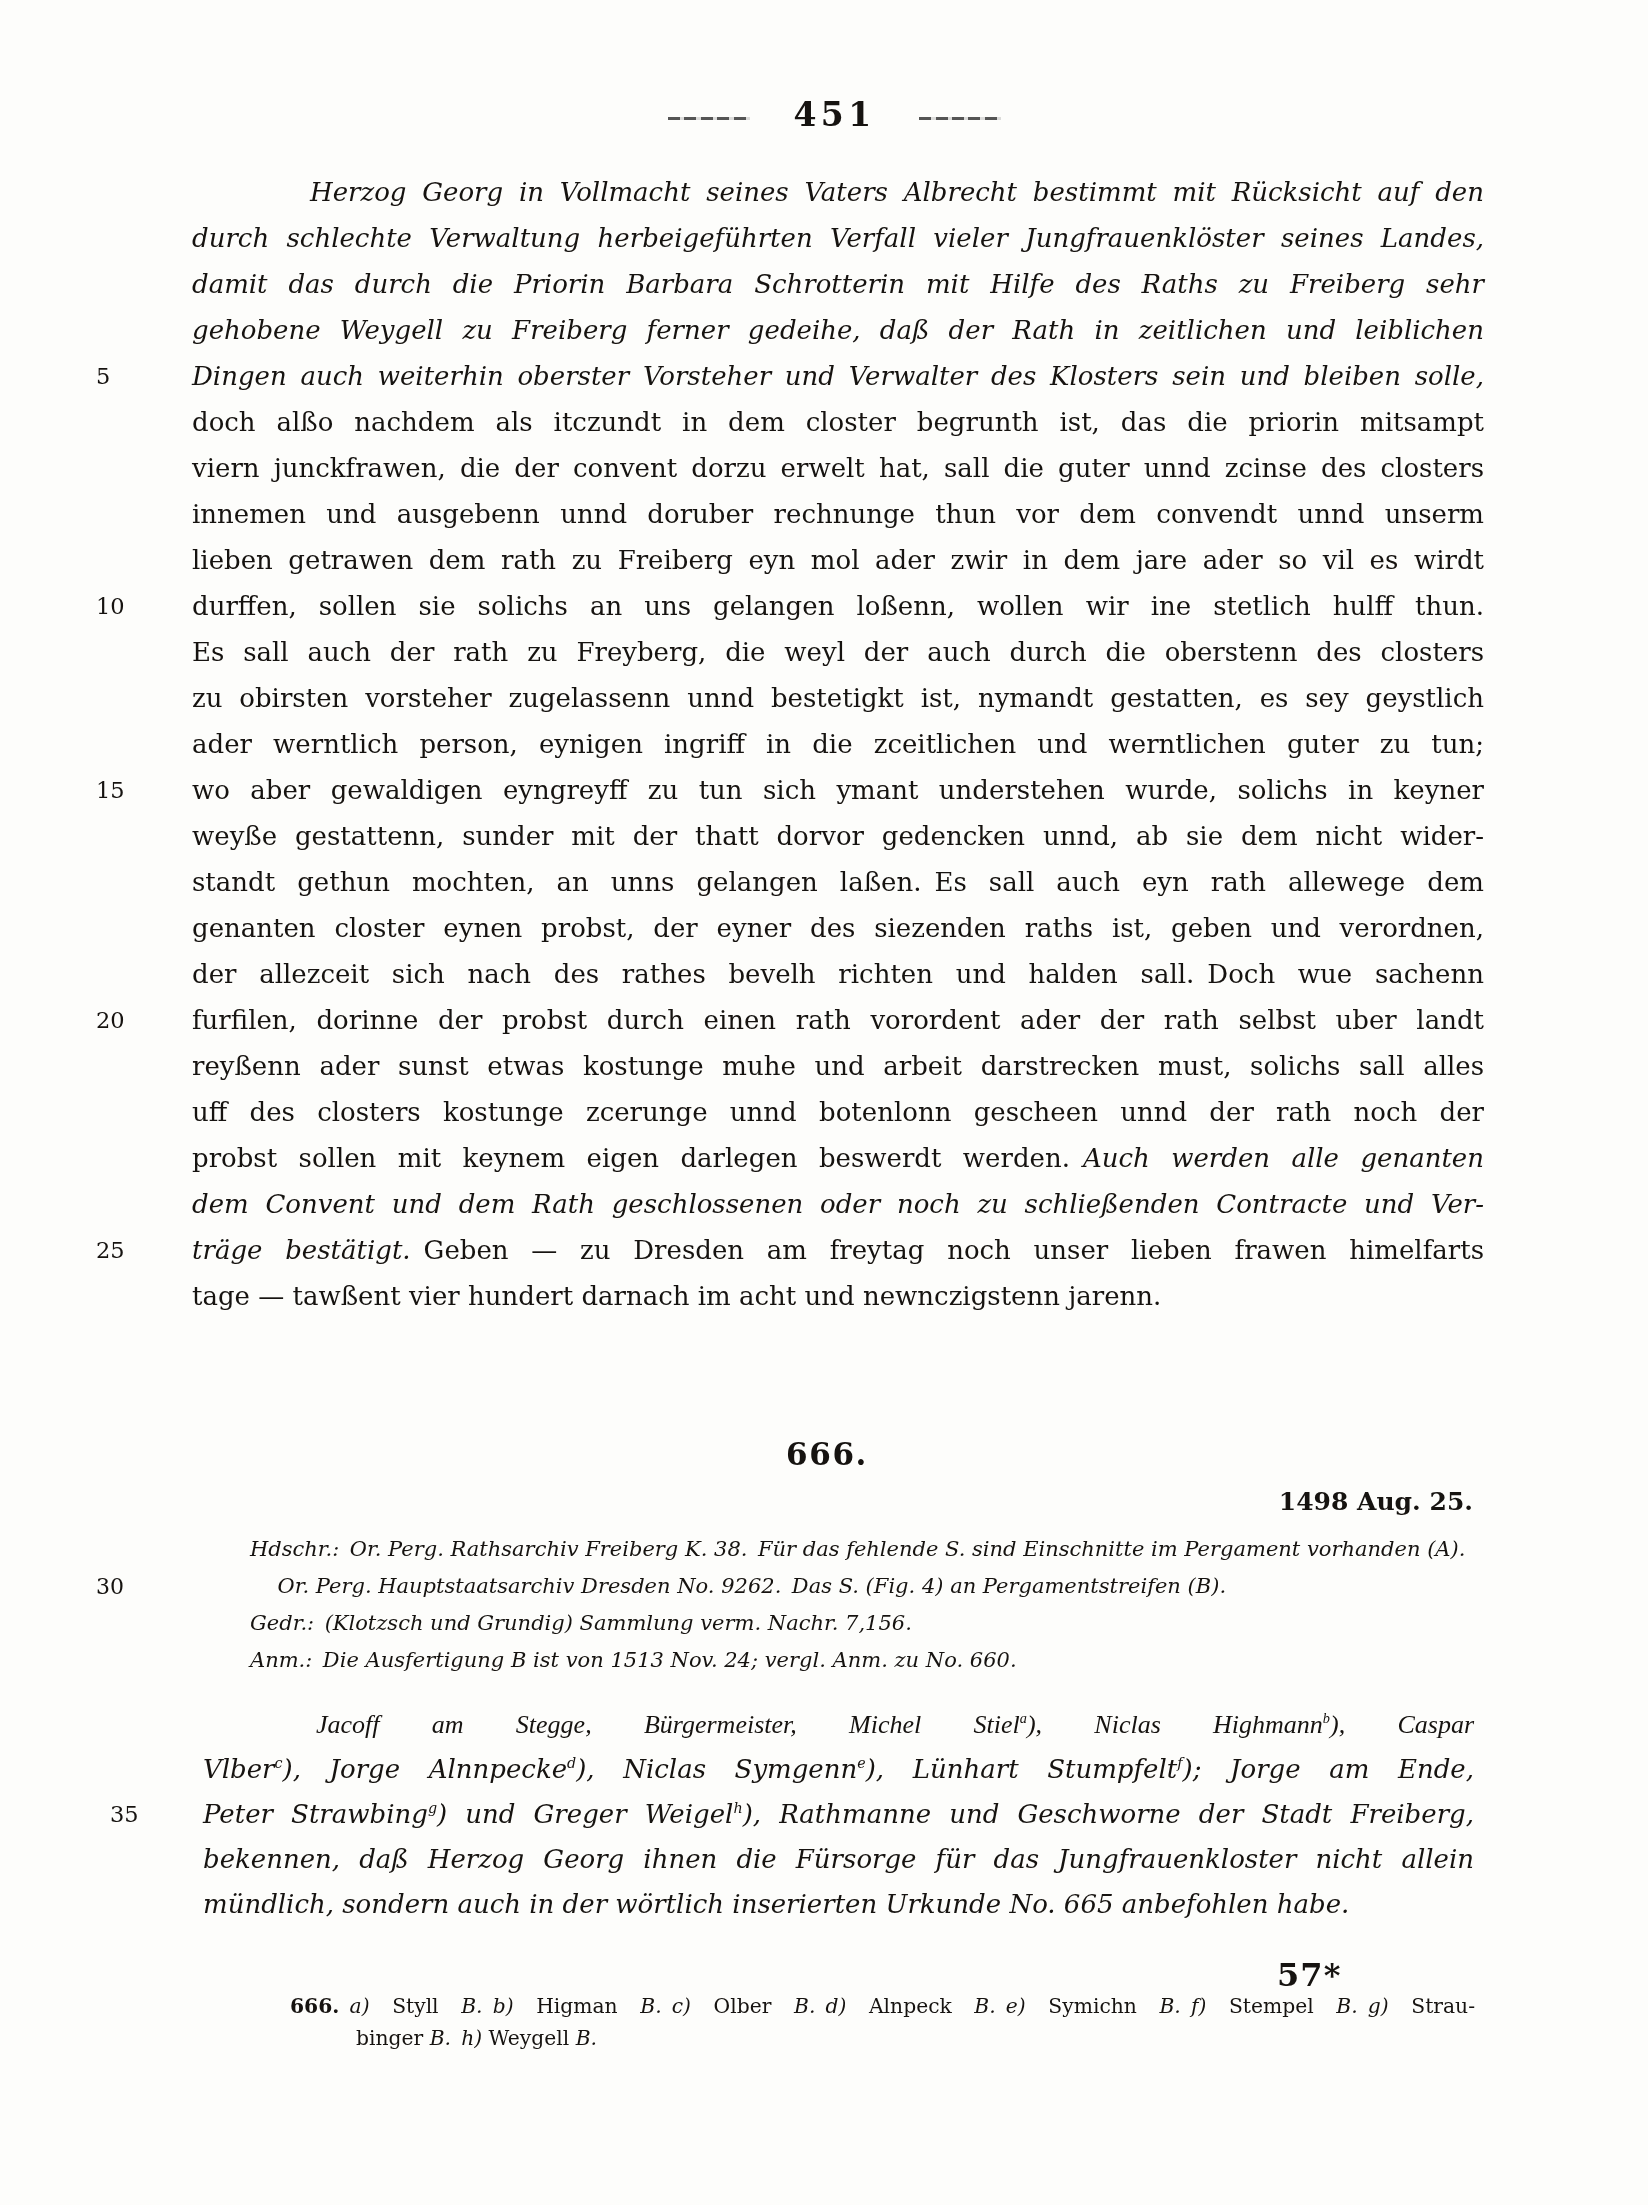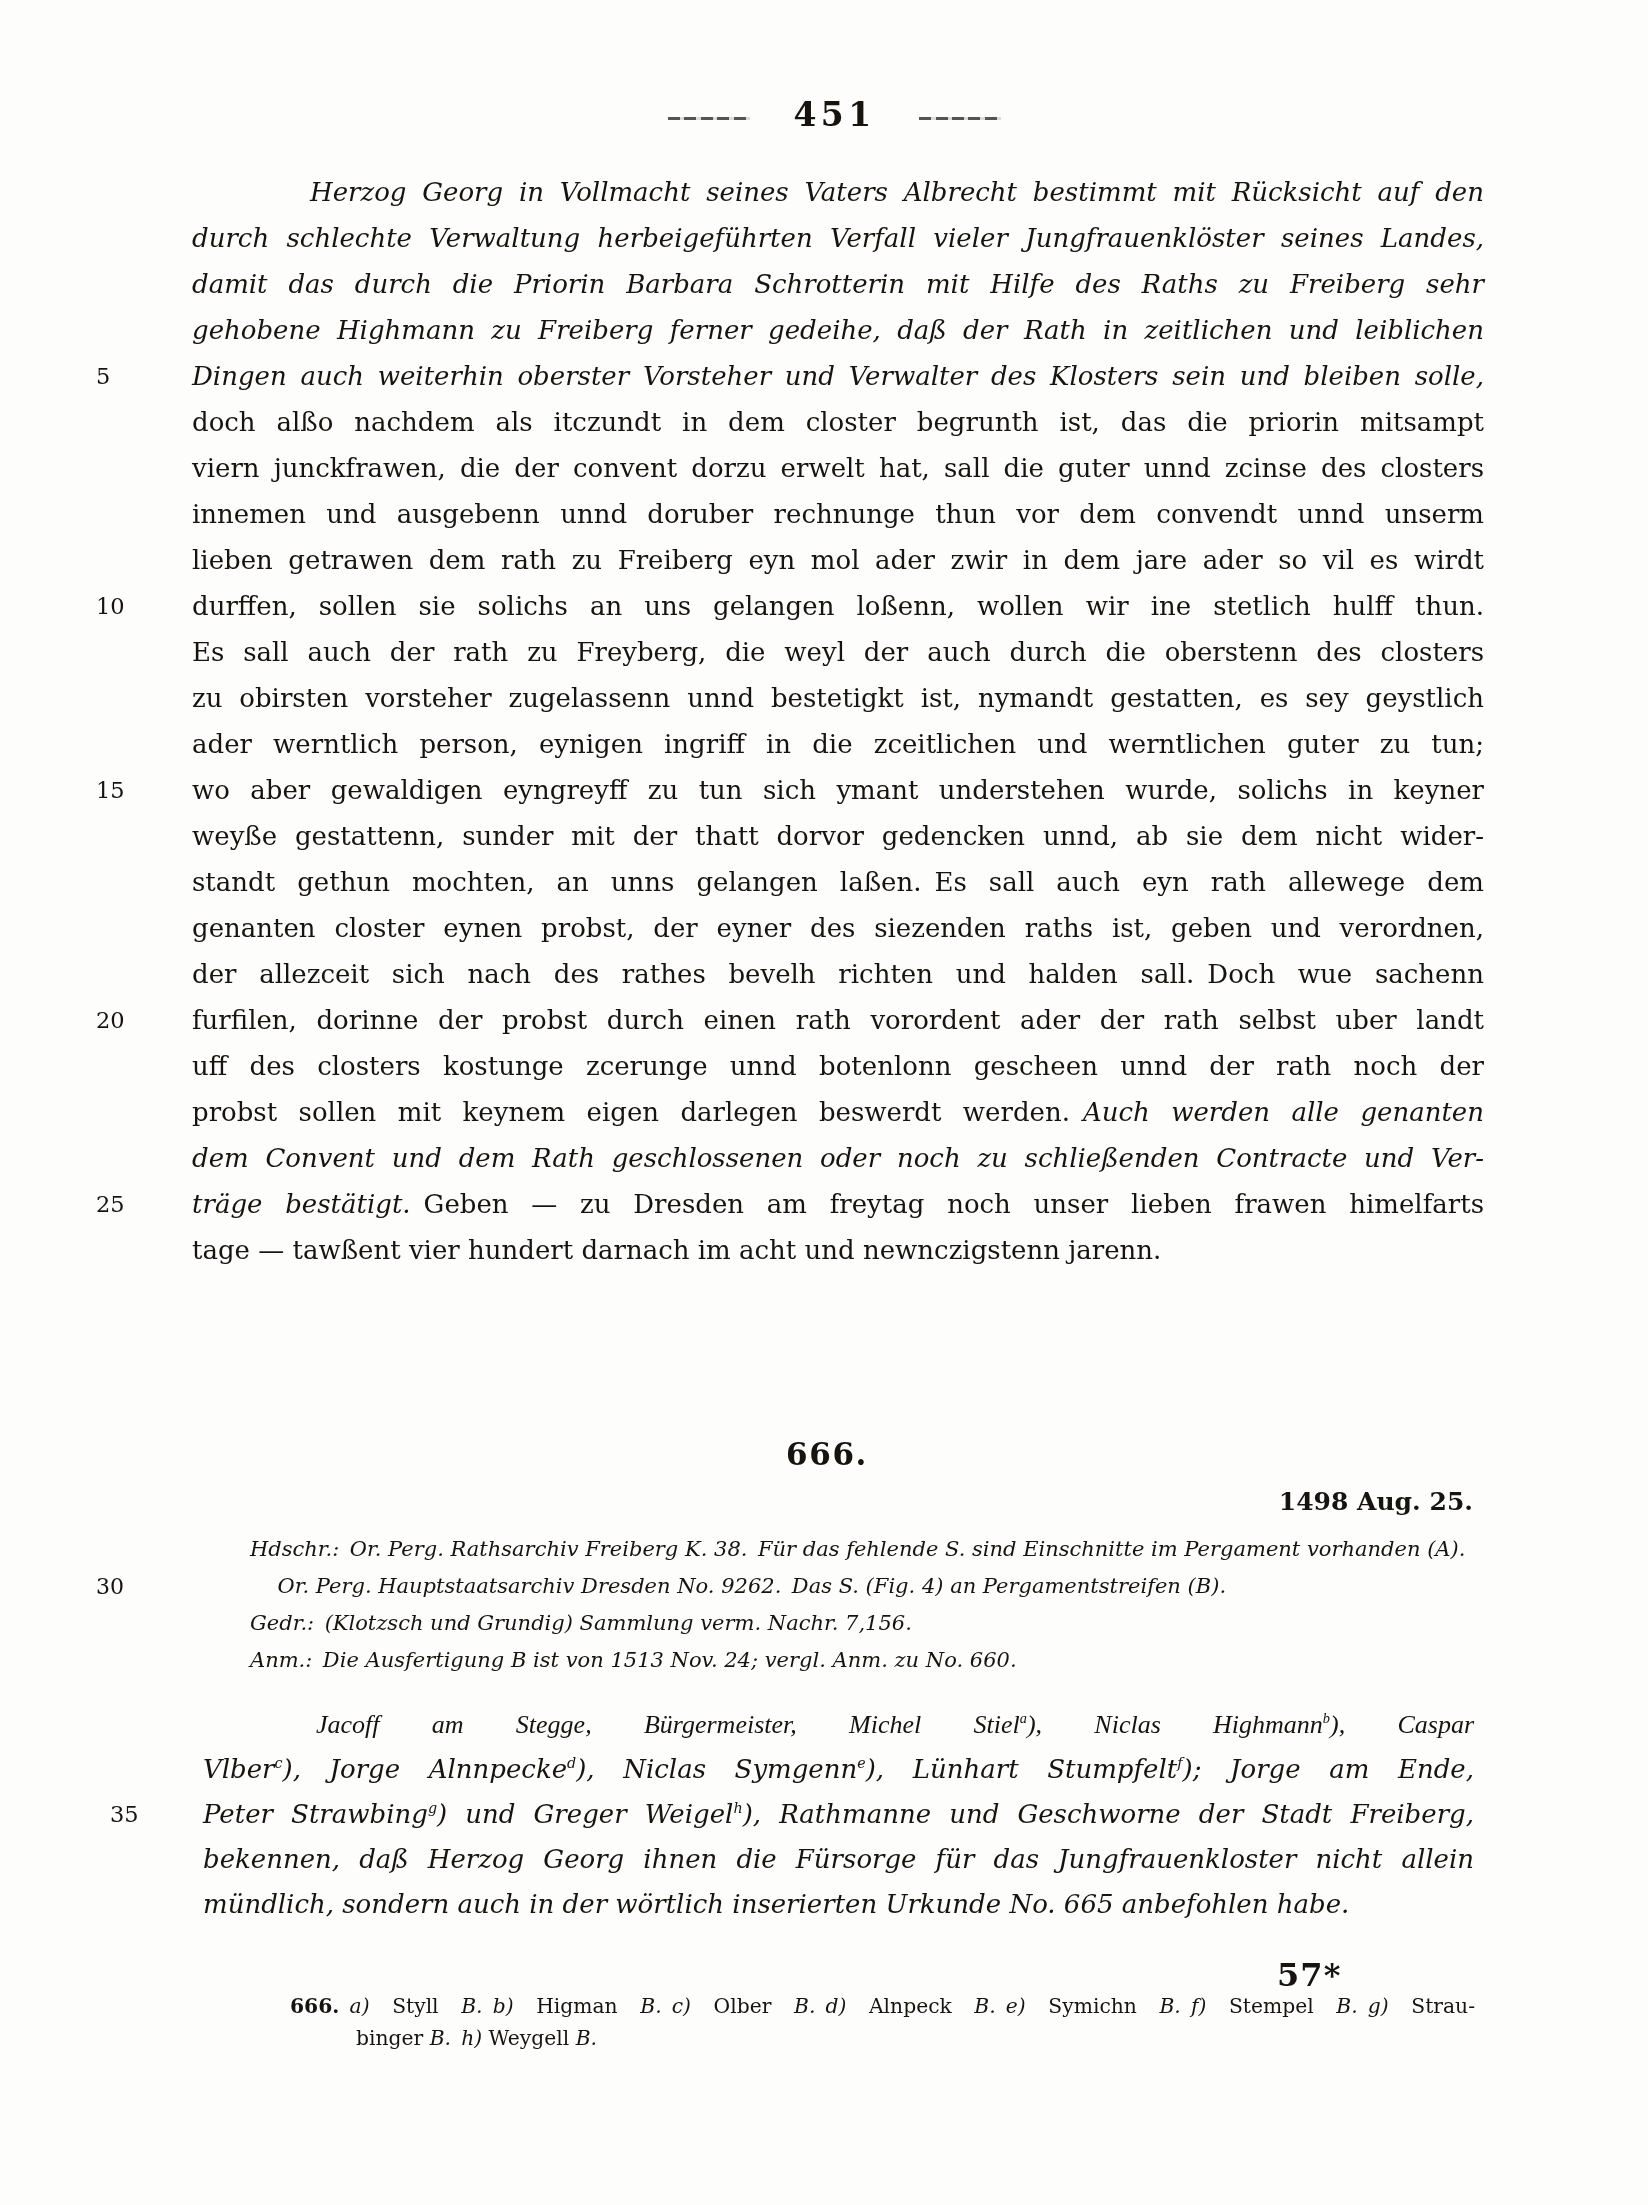--- a/index.html
+++ b/index.html
@@ -52,37 +52,38 @@
   <div class="header">
     <div class="hrule"></div>
     <div class="pagenum">451</div>
     <div class="hrule"></div>
   </div>
 
   <div class="main" id="doc-lines">
       <div class="tline ind"><span class="it ">Herzog Georg in Vollmacht seines Vaters Albrecht bestimmt mit Rücksicht auf den</span></div>
       <div class="tline"><span class="it ">durch schlechte Verwaltung herbeigeführten Verfall vieler Jungfrauenklöster seines Landes,</span></div>
       <div class="tline"><span class="it ">damit das durch die Priorin Barbara Schrotterin mit Hilfe des Raths zu Freiberg sehr</span></div>
-      <div class="tline"><span class="it ">gehobene Highmann zu Freiberg ferner gedeihe, daß der Rath in zeitlichen und leiblichen</span></div>
+      <div class="tline"><span class="it ">gehobene Weygell zu Freiberg ferner gedeihe, daß der Rath in zeitlichen und leiblichen</span></div>
       <div class="tline"><span class="lnum">5</span><span class="it ">Dingen auch weiterhin oberster Vorsteher und Verwalter des Klosters sein und bleiben solle,</span></div>
       <div class="tline"><span class="">doch alßo nachdem als itczundt in dem closter begrunth ist, das die priorin mitsampt</span></div>
       <div class="tline"><span class="">viern junckfrawen, die der convent dorzu erwelt hat, sall die guter unnd zcinse des closters</span></div>
       <div class="tline"><span class="">innemen und ausgebenn unnd doruber rechnunge thun vor dem convendt unnd unserm</span></div>
       <div class="tline"><span class="">lieben getrawen dem rath zu Freiberg eyn mol ader zwir in dem jare ader so vil es wirdt</span></div>
       <div class="tline"><span class="lnum">10</span></div>
       <div class="tline"><span class="">durffen, sollen sie solichs an uns gelangen loßenn, wollen wir ine stetlich hulff thun.</span></div>
       <div class="tline"><span class="">Es sall auch der rath zu Freyberg, die weyl der auch durch die oberstenn des closters</span></div>
       <div class="tline"><span class="">zu obirsten vorsteher zugelassenn unnd bestetigkt ist, nymandt gestatten, es sey geystlich</span></div>
       <div class="tline"><span class="">ader werntlich person, eynigen ingriff in die zceitlichen und werntlichen guter zu tun;</span></div>
       <div class="tline"><span class="lnum">15</span><span class="">wo aber gewaldigen eyngreyff zu tun sich ymant understehen wurde, solichs in keyner</span></div>
       <div class="tline"><span class="">weyße gestattenn, sunder mit der thatt dorvor gedencken unnd, ab sie dem nicht wider-</span></div>
       <div class="tline"><span class="">standt gethun mochten, an unns gelangen laßen. Es sall auch eyn rath allewege dem</span></div>
       <div class="tline"><span class="">genanten closter eynen probst, der eyner des siezenden raths ist, geben und verordnen,</span></div>
       <div class="tline"><span class="">der allezceit sich nach des rathes bevelh richten und halden sall. Doch wue sachenn</span></div>
       <div class="tline"><span class="lnum">20</span><span class="">furfilen, dorinne der probst durch einen rath vorordent ader der rath selbst uber landt</span></div>
+      <div class="tline"><span class="">reyßenn ader sunst etwas kostunge muhe und arbeit darstrecken must, solichs sall alles</span></div>
       <div class="tline"><span class="">uff des closters kostunge zcerunge unnd botenlonn gescheen unnd der rath noch der</span></div>
       <div class="tline"><span class="">probst sollen mit keynem eigen darlegen beswerdt werden. </span><span class="it ">Auch werden alle genanten</span></div>
       <div class="tline"><span class="it ">dem Convent und dem Rath geschlossenen oder noch zu schließenden Contracte und Ver-</span></div>
       <div class="tline"><span class="lnum">25</span><span class="it ">träge bestätigt.</span><span class=""> Geben — zu Dresden am freytag noch unser lieben frawen himelfarts</span></div>
       <div class="tline noj"><span class="">tage — tawßent vier hundert darnach im acht und newnczigstenn jarenn.</span></div>
     </div>
 
   <div class="entry-number">666.</div>
   <div class="entry-date">1498 Aug. 25.</div>
 

